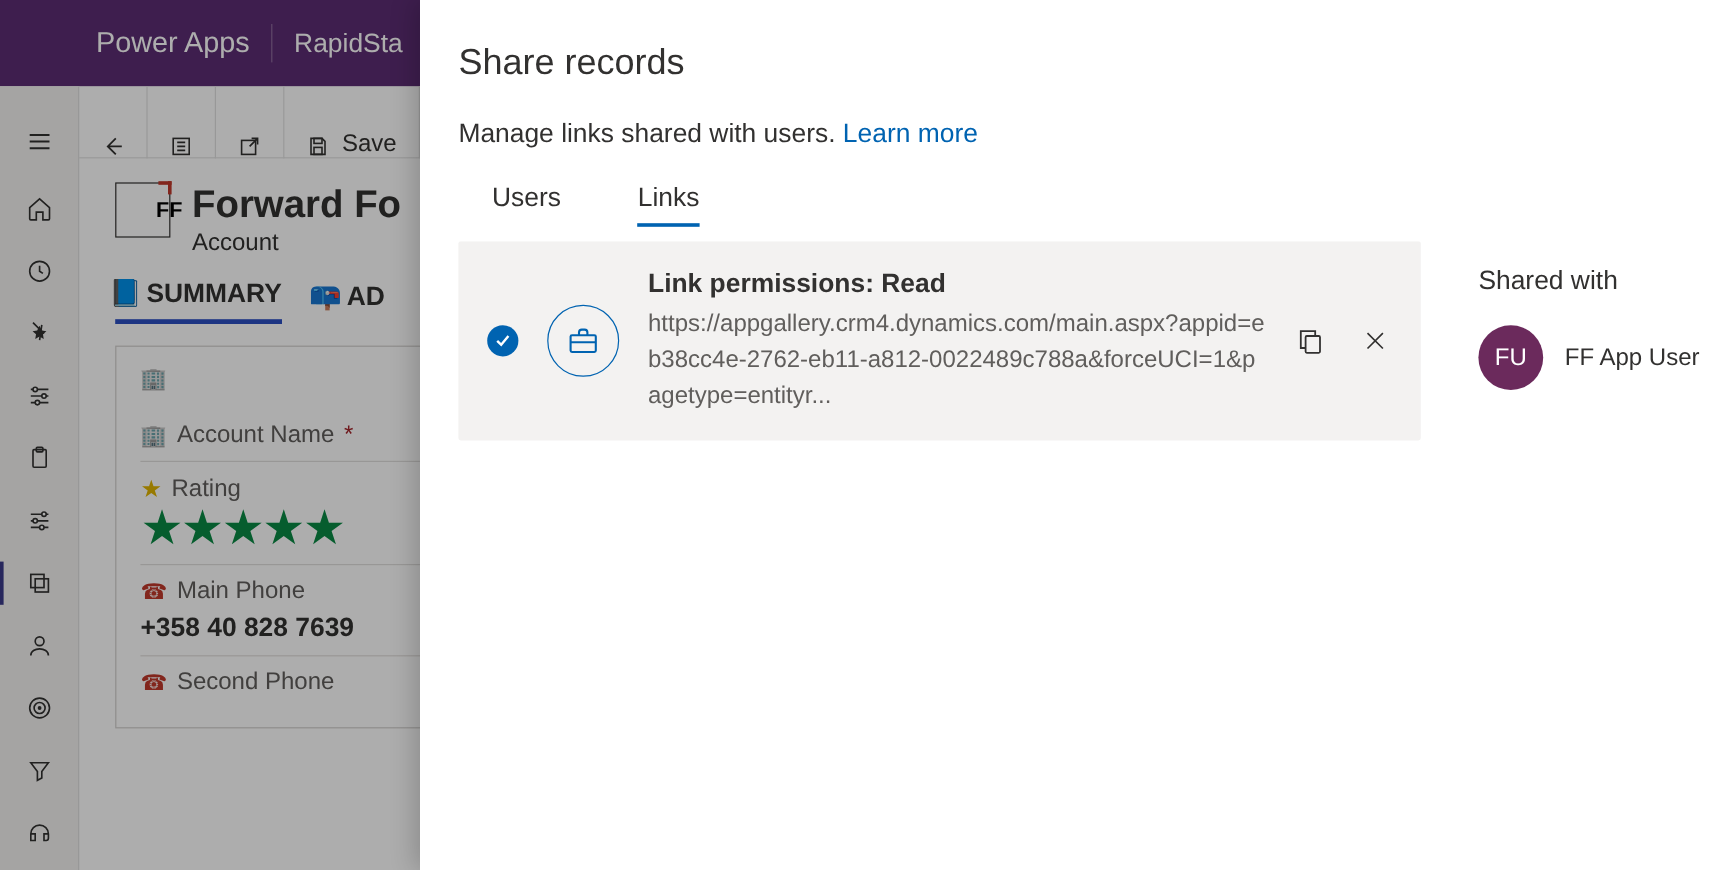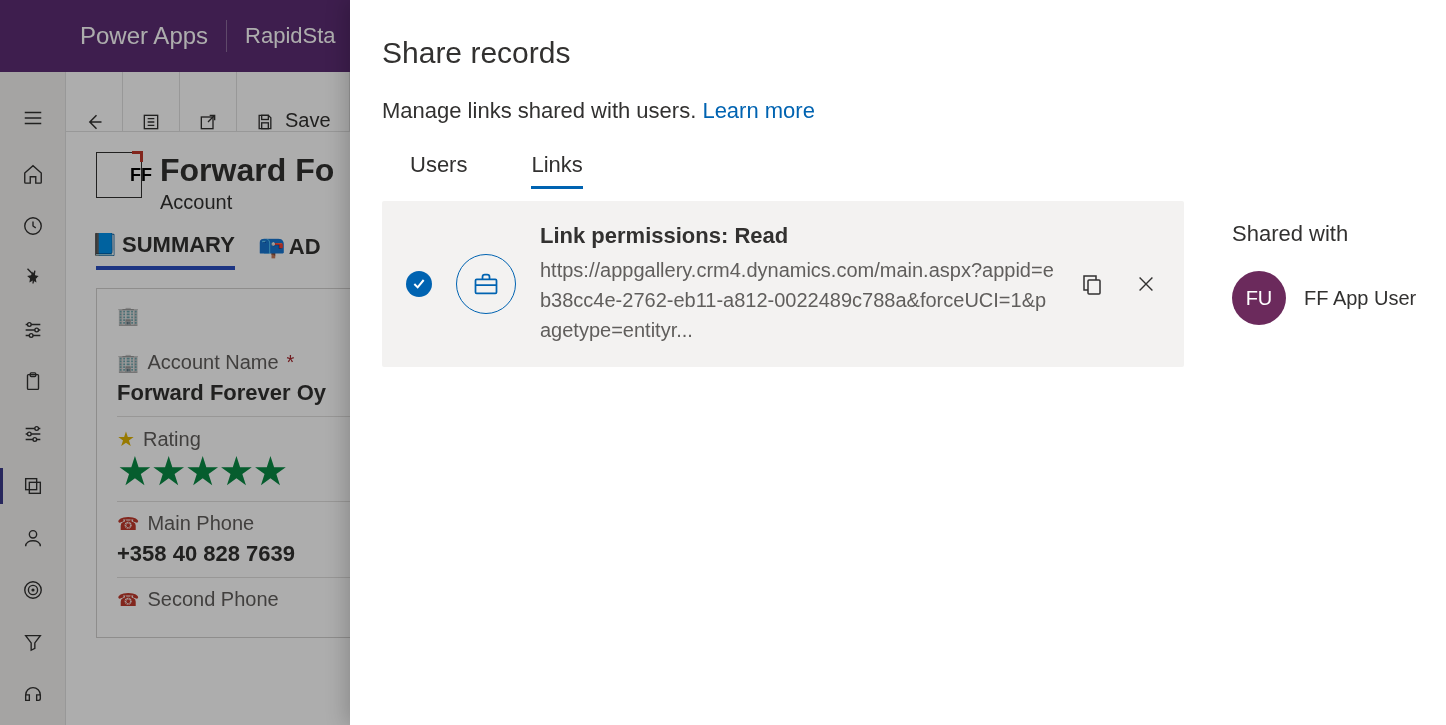--- a/index.html
+++ b/index.html
@@ -213,21 +213,20 @@
   <div class="form-card">
     <div class="section-title">
       <span class="bld-ico">🏢</span>
     </div>
     <div class="field">
       <div class="field-label">
           <span class="bld-ico">🏢</span>
           <span>Account Name</span>
           <span class="req">*</span>
         </div>
-      <div class="field-value">Forward Forever Oy</div>
     </div>
     <div class="field">
       <div class="field-label">
           <span class="rating-star-ico">★</span>
           <span>Rating</span>
         </div>
       <div class="stars">★★★★★</div>
     </div>
     <div class="field">
       <div class="field-label">

